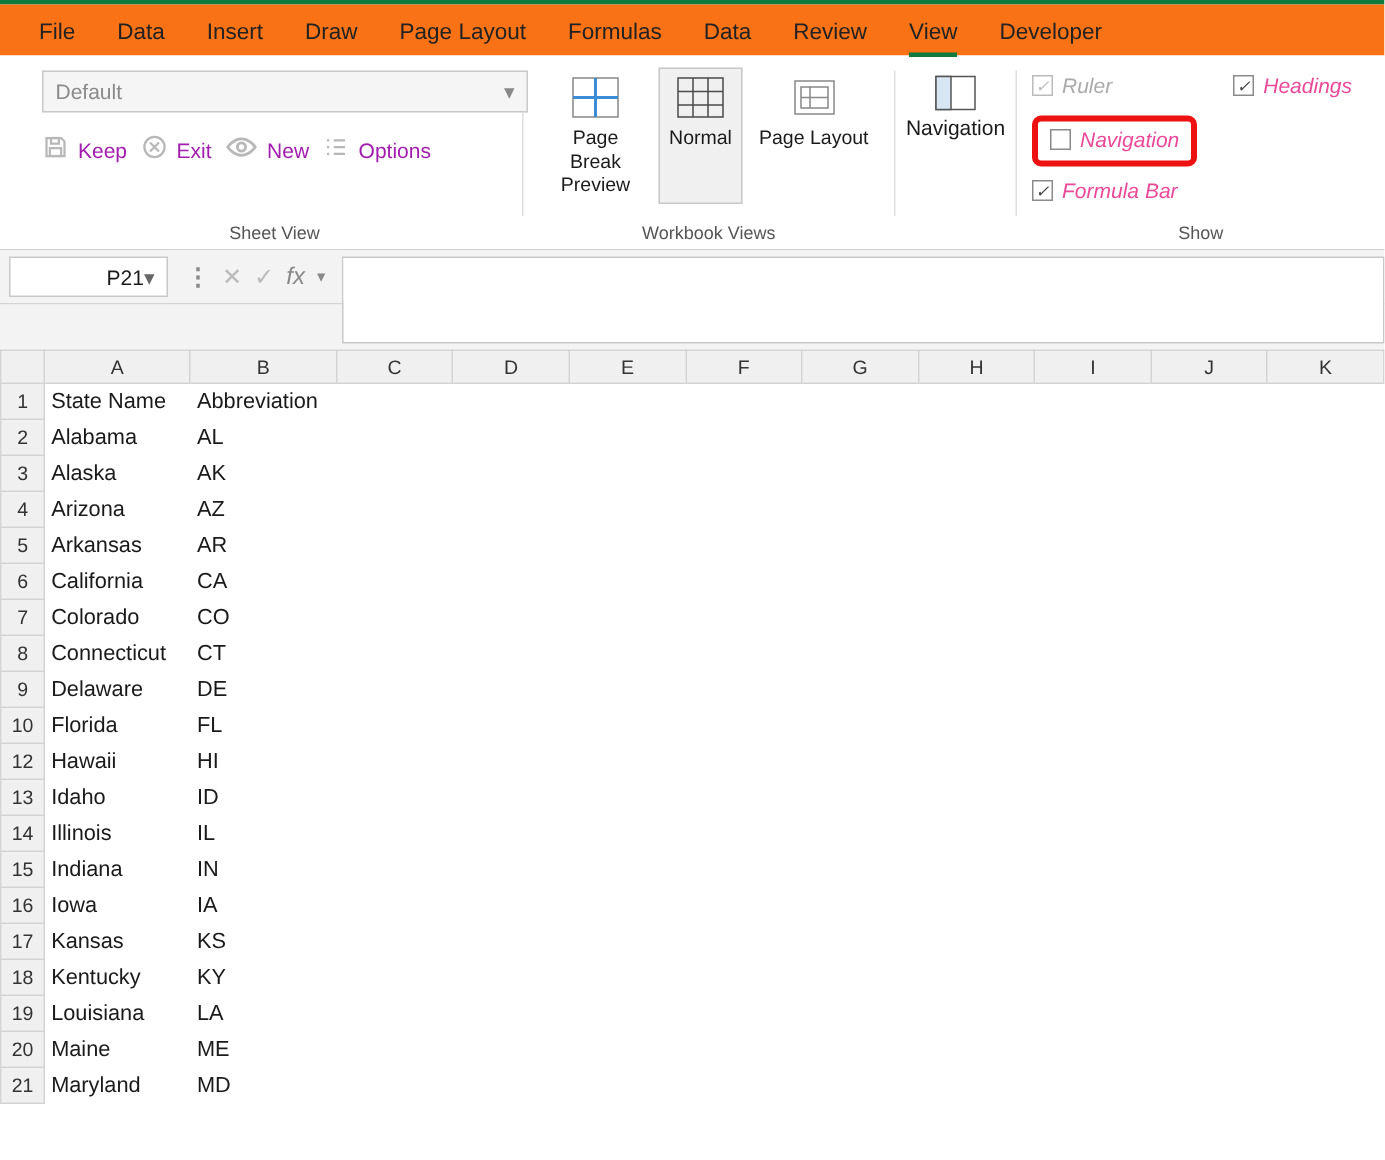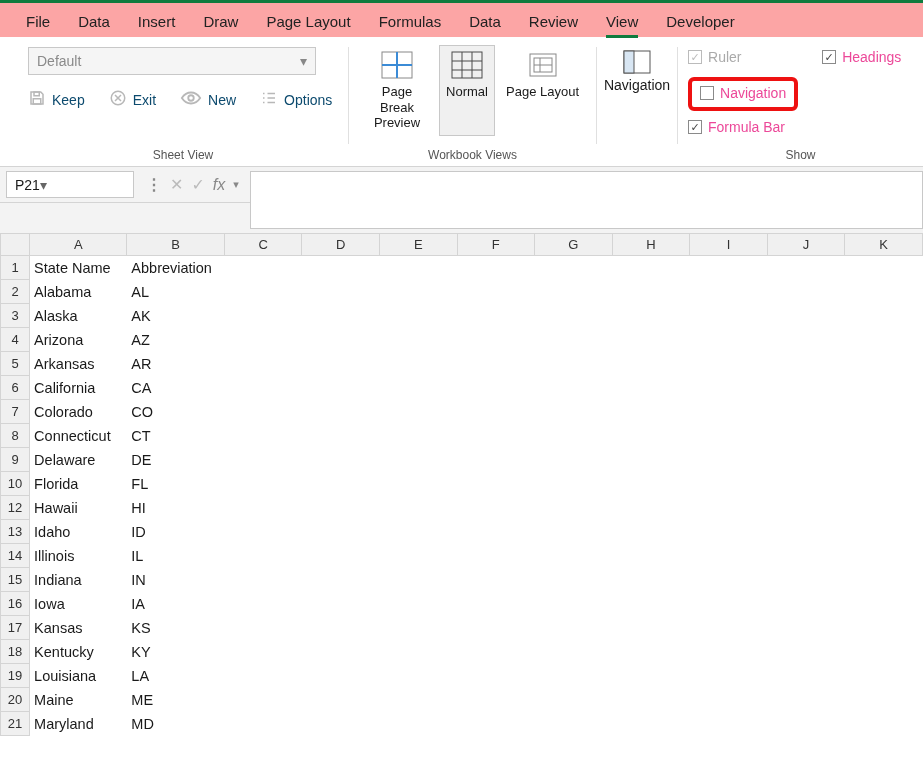--- a/index.html
+++ b/index.html
@@ -16,21 +16,21 @@
     height: 3px;
     background: #0f7b3e;
   }
   
   .tabs {
     display: flex;
     align-items: center;
     gap: 0;
     padding: 6px 0 0 12px;
     height: 34px;
-    background: #fca5a5;
+    background: #f97316;
   }
   .tab {
     padding: 4px 14px 8px 14px;
     font-size: 15px;
     cursor: pointer;
     color: #222;
     position: relative;
   }
   .tab.active::after {
     content: "";
@@ -62,37 +62,37 @@
     color: #555;
     text-align: center;
     padding-bottom: 2px;
   }
   .vsep {
     width: 1px;
     background: #e0e0e0;
     margin: 10px 0 22px 0;
   }
   .sheet-view-select {
-    width: 288px;
+    width: 324px;
     height: 28px;
     border: 1px solid #c8c8c8;
     background: #f5f5f5;
     color: #8a8a8a;
     padding: 0 8px;
     display: flex;
     align-items: center;
     justify-content: space-between;
     font-size: 14px;
     margin-top: 6px;
   }
   .sheet-view-btns {
     display: flex;
-    gap: 24px;
+    gap: 9px;
     margin-top: 14px;
-    color: #0c4a6e;
+    color: #a21caf;
     font-size: 14px;
   }
   .sheet-view-btn {
     display: flex;
     align-items: center;
     gap: 6px;
   }
 
   .workbook-views-row {
     display: flex;
@@ -115,20 +115,21 @@
   .wb-btn.active {
     background: #f0f0f0;
     border: 1px solid #c8c8c8;
   }
   .wb-btn svg { margin-bottom: 4px; }
 
   .show-controls {
     display: flex;
     gap: 8px;
     padding-top: 8px;
+    font-style: italic;
   }
   .show-col {
     display: flex;
     flex-direction: column;
     gap: 8px;
   }
   .checkbox {
     display: inline-flex;
     align-items: center;
     gap: 6px;
@@ -158,29 +159,29 @@
 
   
   .fbar {
     display: flex;
     align-items: stretch;
     height: 36px;
     background: #f3f3f3;
     border-bottom: 1px solid #d4d4d4;
   }
   .name-box {
-    width: 128px;
+    width: 106px;
     margin: 4px 0 4px 6px;
     border: 1px solid #c8c8c8;
     background: #fff;
     display: flex;
     align-items: center;
     padding: 0 8px;
     font-size: 14px;
-    justify-content: flex-start;
+    justify-content: flex-end;
   }
   .fbar-extra {
     display: flex;
     align-items: center;
     gap: 8px;
     padding: 0 12px;
     color: #888;
     font-size: 16px;
   }
   .fbar-extra span { cursor: pointer; }

